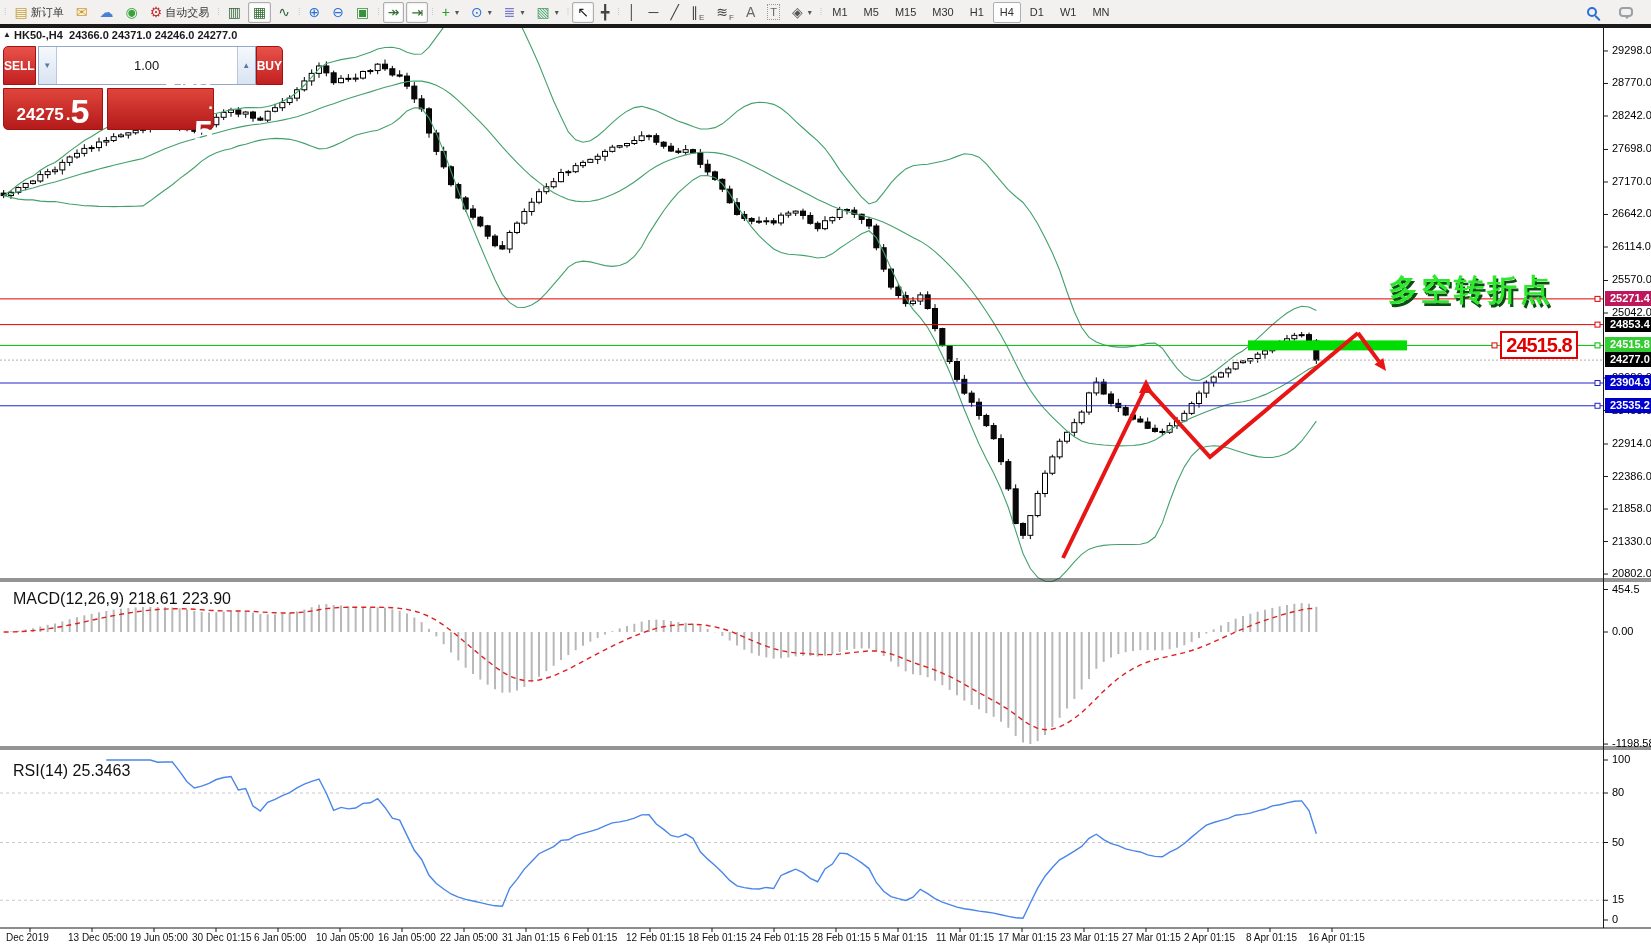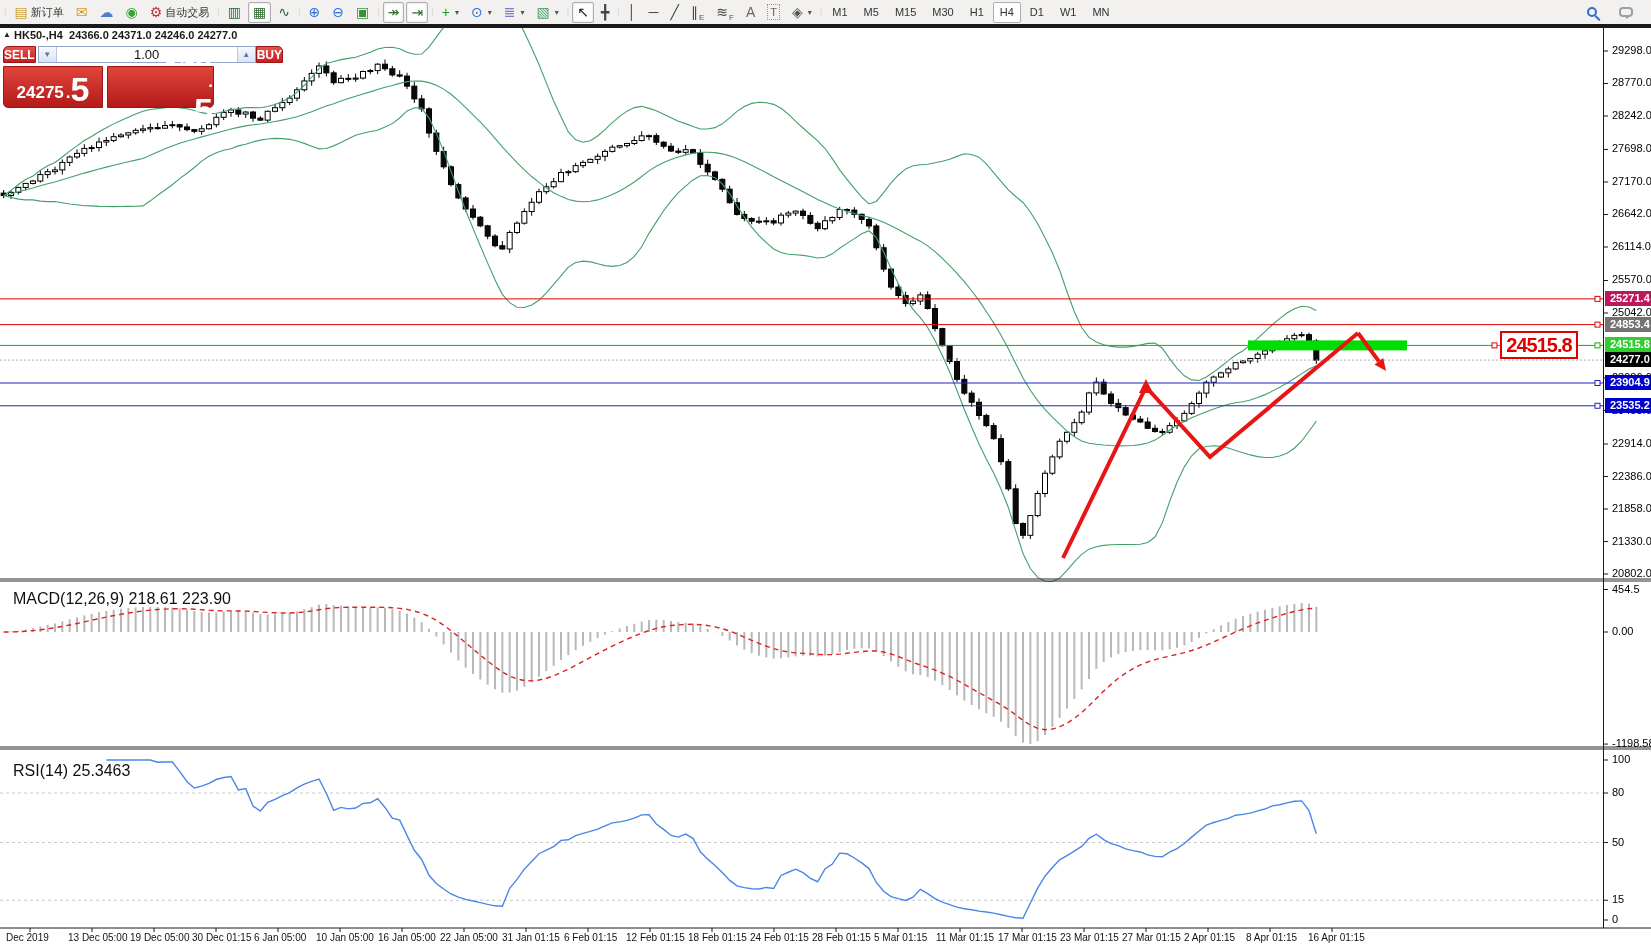--- a/index.html
+++ b/index.html
@@ -37,21 +37,21 @@
   .axis-badge{left:1605px;width:46px;height:15px;line-height:15px;font-size:11px;font-weight:bold;
               color:#fff;padding-left:5px;}
   .pane-label{left:13px;font-size:16px;color:#111;margin-top:6px;}
   .time-label{font-size:10px;color:#111;top:906px;}
   .annotation{font-size:30px;font-weight:bold;letter-spacing:3px;color:#2ee82e;
               text-shadow:2px 3px 0 #0c4d14;}
   .big-price-label{border:2px solid #e00000;background:#fff;color:#e00000;font-size:20px;
               font-weight:bold;text-align:center;width:78px;height:28px;line-height:24px;letter-spacing:-1px;}
   
   .trade-panel{position:absolute;left:3px;top:20px;width:211px;}
-  .tp-row1{display:flex;height:17px;}
+  .tp-row1{display:flex;height:39px;}
   .tp-btn{color:#fff;font-size:12px;font-weight:bold;display:flex;align-items:center;justify-content:center;
           background:linear-gradient(#e8524a,#c22020);border:1px solid #9e1414;}
   .tp-sell-btn{width:46px;border-radius:5px 0 0 0;}
   .tp-buy-btn{width:47px;border-radius:0 5px 0 0;margin-left:0;}
   .tp-vol{flex:1;display:flex;margin-left:2px;margin-right:0;border:1px solid #93a7c7;background:#fff;}
   .tp-spin{width:18px;background:linear-gradient(#f6f9fd,#d9e3f2);color:#5878a8;font-size:8px;
            display:flex;align-items:center;justify-content:center;}
   .tp-spin.left{border-right:1px solid #b9c6dd;}
   .tp-spin.right{border-left:1px solid #b9c6dd;}
   .tp-vol-input{flex:1;border:0;outline:none;text-align:center;font-size:13px;font-family:inherit;color:#111;}
@@ -833,20 +833,21 @@
             <span class="p-big">5</span>
         </div>
         <div class="tp-price tp-price-buy">
           <span class="p-int">24289</span>
             <span class="p-dot">.</span>
             <span class="p-big">5</span>
         </div>
       </div>
     </div>
 
+    <div class="abslabel annotation" style="left:1388px;top:244px;">多空转折点</div>
     <div class="abslabel big-price-label" style="left:1500px;top:305px;">24515.8</div>
 
     <div class="abslabel pane-label" style="top:558px;">
       <span>MACD(12,26,9)</span>
       <span>218.61</span>
       <span>223.90</span>
     </div>
     <div class="abslabel pane-label" style="top:730px;">
       <span>RSI(14)</span>
       <span>25.3463</span>
@@ -869,28 +870,28 @@
       <div class="abslabel axis-tick" style="top: 541.04px;">20802.0</div>
       <div class="abslabel axis-tick" style="top: 556.504px;">454.5</div>
       <div class="abslabel axis-tick" style="top: 599px;">0.00</div>
       <div class="abslabel axis-tick" style="top: 711.067px;">-1198.58</div>
       <div class="abslabel axis-tick" style="top: 727px;">100</div>
       <div class="abslabel axis-tick" style="top: 760px;">80</div>
       <div class="abslabel axis-tick" style="top: 809.5px;">50</div>
       <div class="abslabel axis-tick" style="top: 867.25px;">15</div>
       <div class="abslabel axis-tick" style="top: 887px;">0</div>
       <div class="abslabel axis-badge" style="top: 264.877px; background: #be185d;">25271.4</div>
-      <div class="abslabel axis-badge" style="top: 290.611px; background: #737373;">24853.4</div>
+      <div class="abslabel axis-badge" style="top: 290.611px; background: #000000;">24853.4</div>
       <div class="abslabel axis-badge" style="top: 311.396px; background: rgb(51, 204, 51);">24515.8</div>
       <div class="abslabel axis-badge" style="top: 326.098px; background: rgb(0, 0, 0);">24277.0</div>
       <div class="abslabel axis-badge" style="top: 349.007px; background: rgb(0, 0, 204);">23904.9</div>
       <div class="abslabel axis-badge" style="top: 371.768px; background: rgb(0, 0, 204);">23535.2</div>
       <div class="abslabel time-label" style="left: 6px;">Dec 2019</div>
       <div class="abslabel time-label" style="left: 68px;">13 Dec 05:00</div>
-      <div class="abslabel time-label" style="left: 130px;">19 Dec 05:00</div>
+      <div class="abslabel time-label" style="left: 130px;">19 Jun 05:00</div>
       <div class="abslabel time-label" style="left: 192px;">30 Dec 01:15</div>
       <div class="abslabel time-label" style="left: 254px;">6 Jan 05:00</div>
       <div class="abslabel time-label" style="left: 316px;">10 Jan 05:00</div>
       <div class="abslabel time-label" style="left: 378px;">16 Jan 05:00</div>
       <div class="abslabel time-label" style="left: 440px;">22 Jan 05:00</div>
       <div class="abslabel time-label" style="left: 502px;">31 Jan 01:15</div>
       <div class="abslabel time-label" style="left: 564px;">6 Feb 01:15</div>
       <div class="abslabel time-label" style="left: 626px;">12 Feb 01:15</div>
       <div class="abslabel time-label" style="left: 688px;">18 Feb 01:15</div>
       <div class="abslabel time-label" style="left: 750px;">24 Feb 01:15</div>

